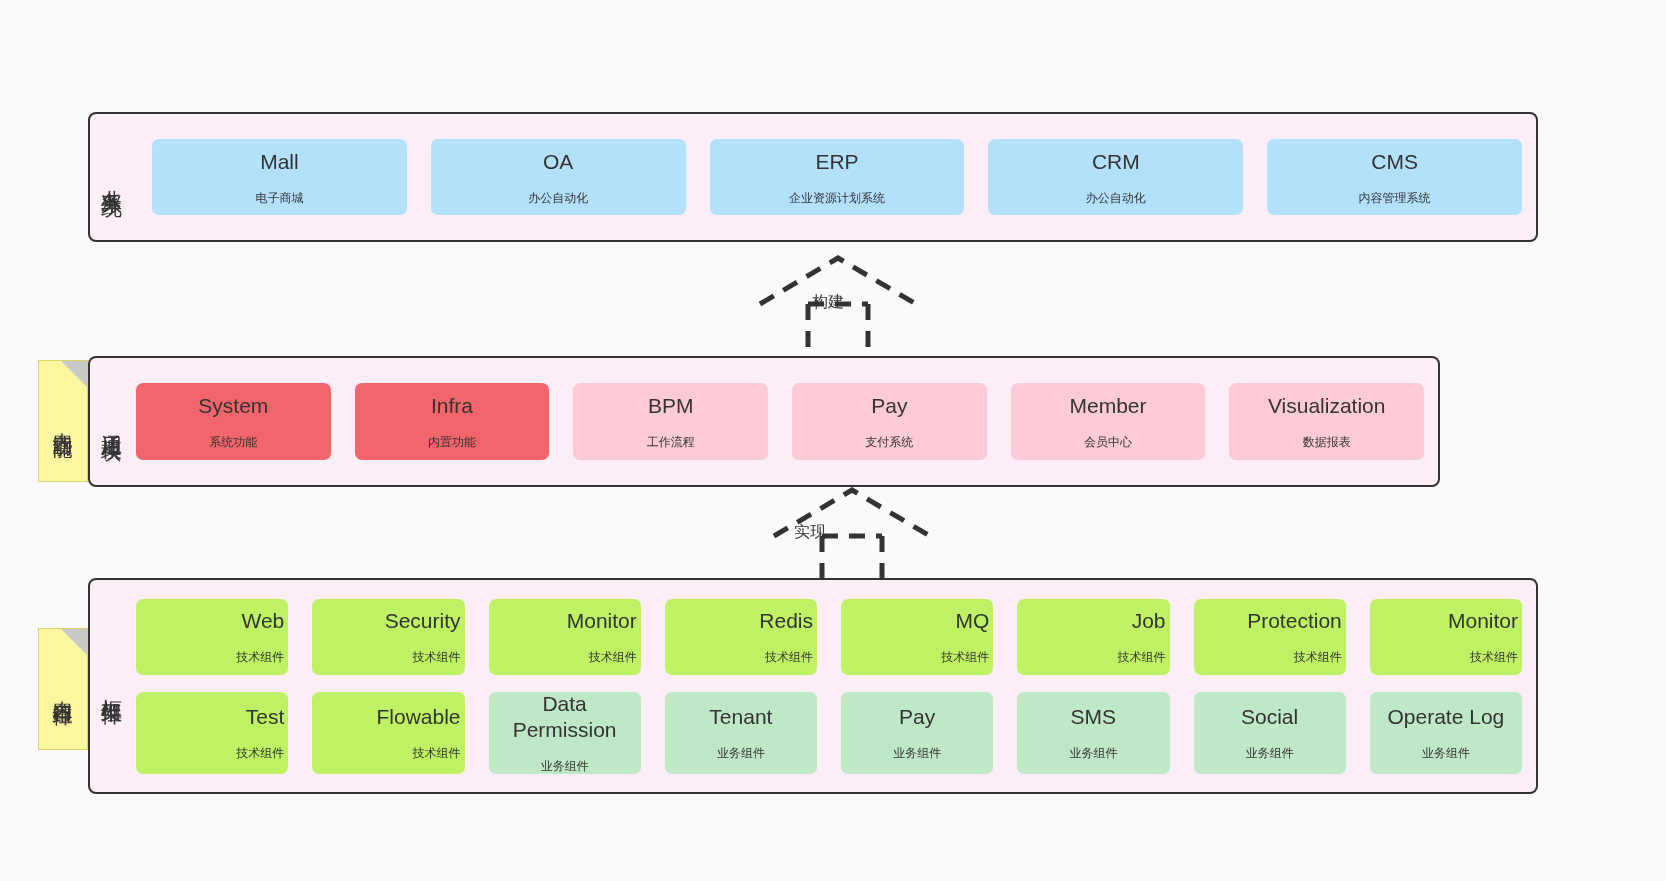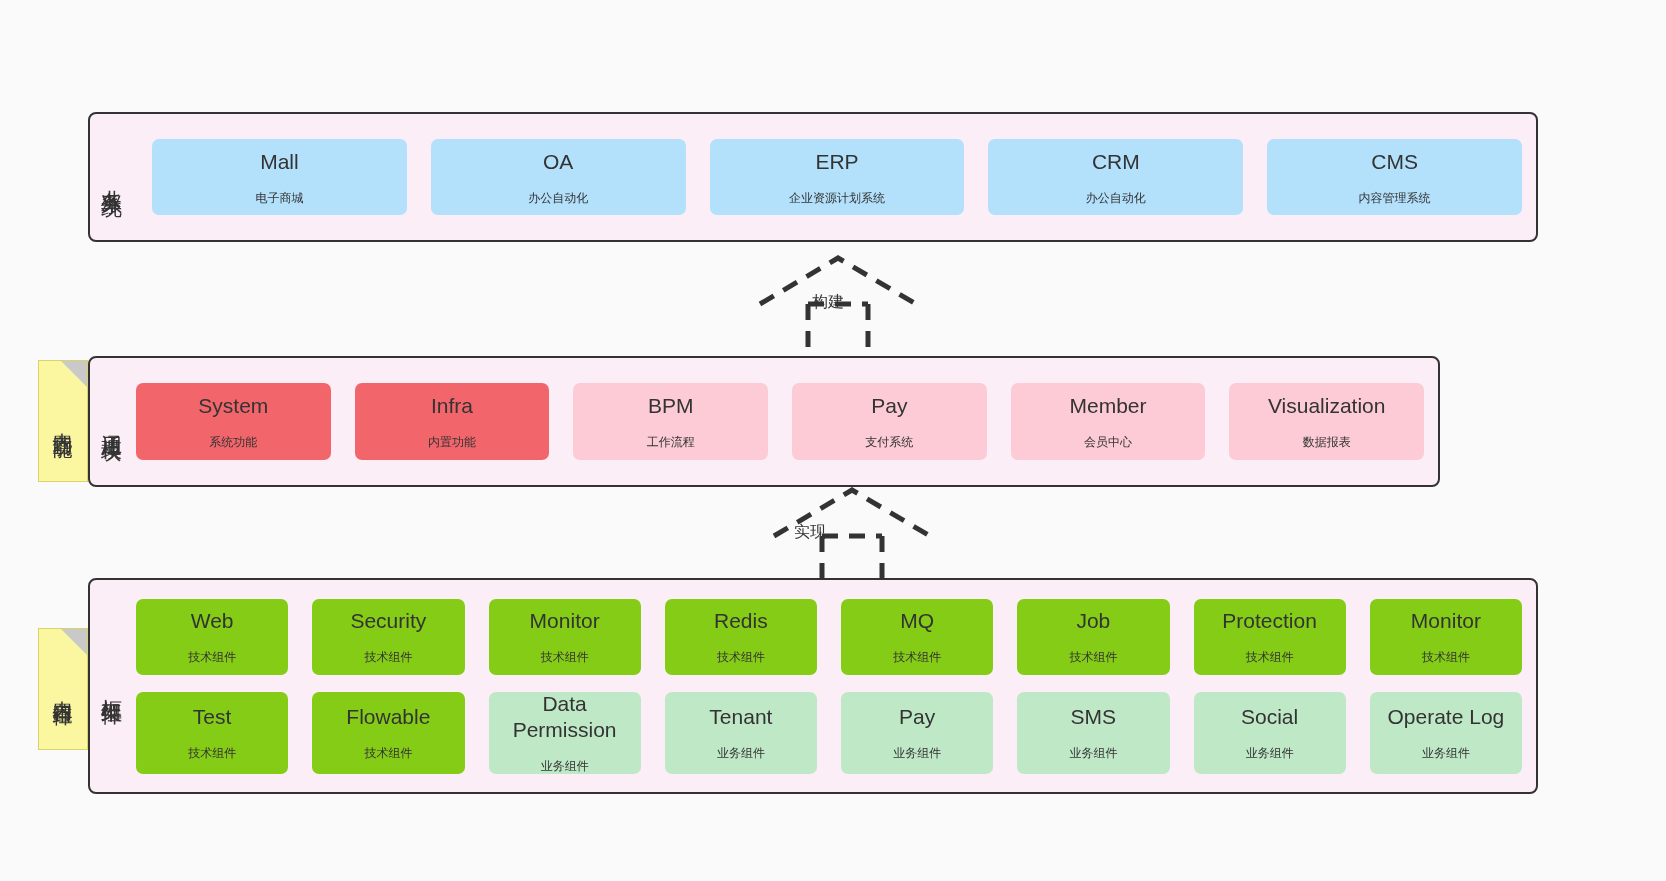--- a/index.html
+++ b/index.html
@@ -84,21 +84,21 @@
     color: #333333;
   }
   .node .cn {
     font-size: 12px;
     color: #333333;
     margin-top: 16px;
   }
   .node.blue   { background: #b3e0fb; }
   .node.red    { background: #f2656b; }
   .node.pink   { background: #fccbd6; }
-  .node.green  { background: #84cc16; }
+  .node.green  { background: #bef264; align-items: flex-end; }
   .node.lgreen { background: #bfe8c7; }
 
   
   #layer-business {
     left: 88px; top: 112px;
     width: 1450px; height: 130px; gap: 16px;
   }
   #layer-business .node { height: 76px; }
 
   

